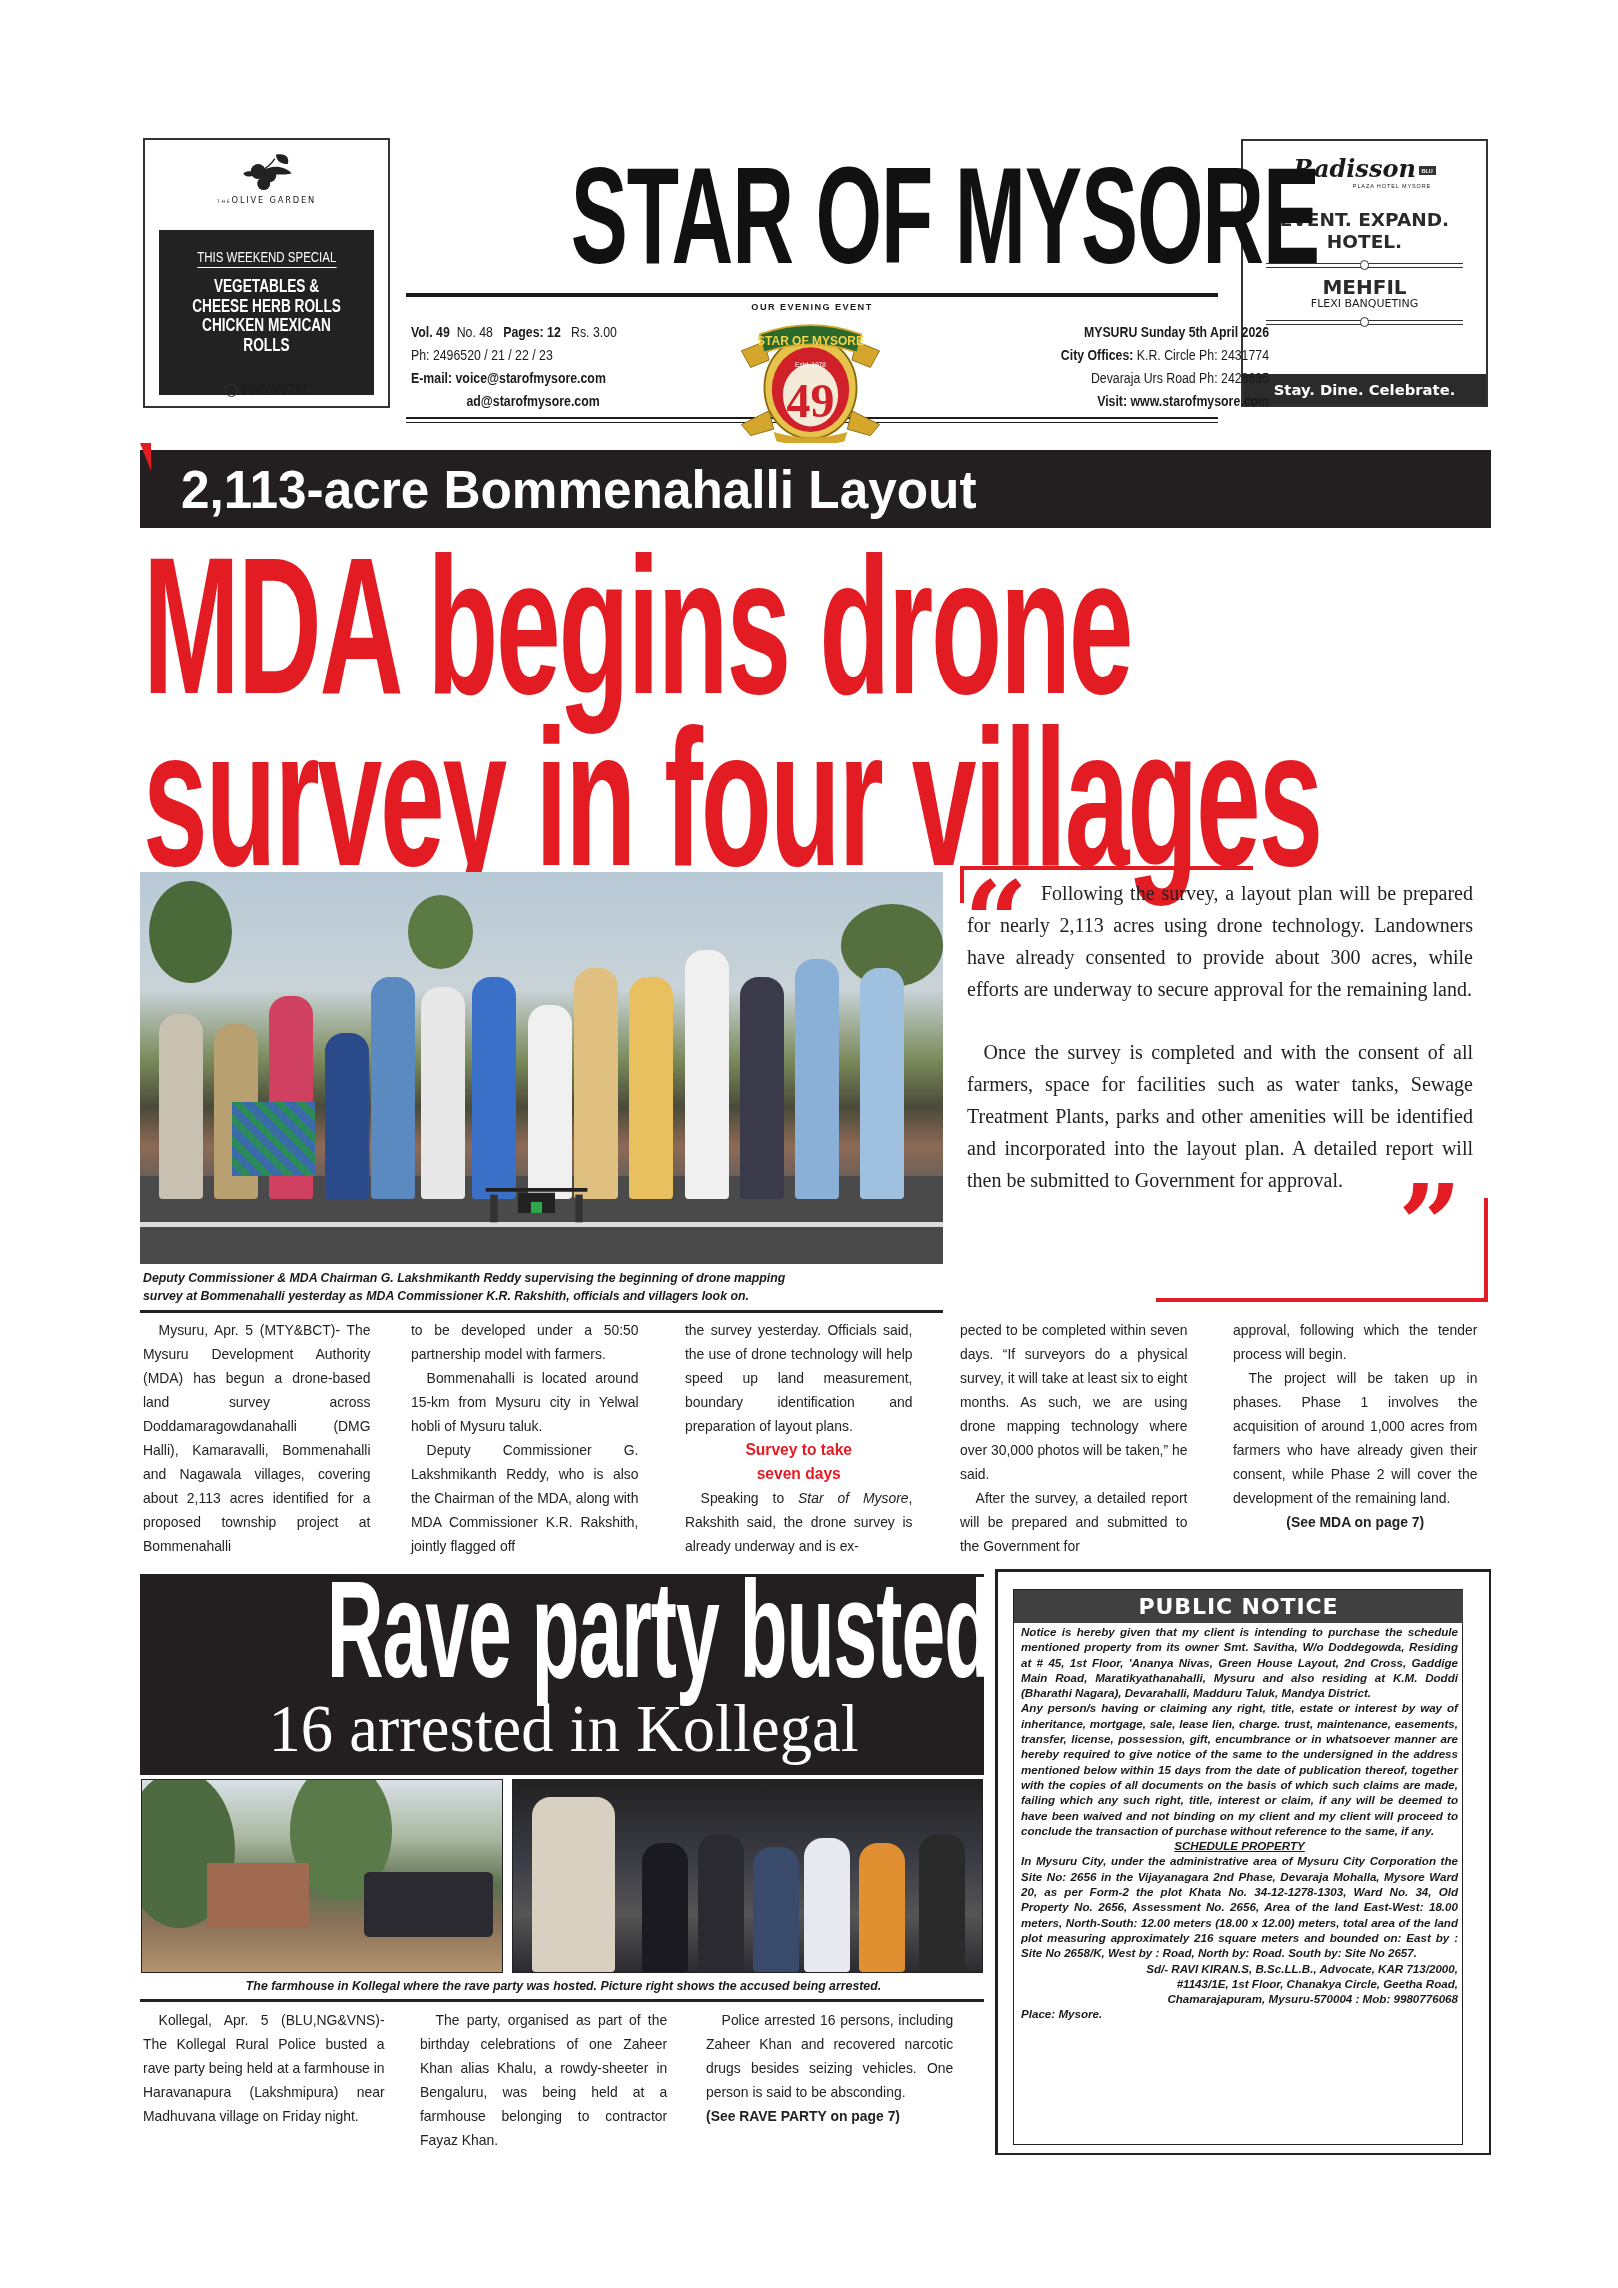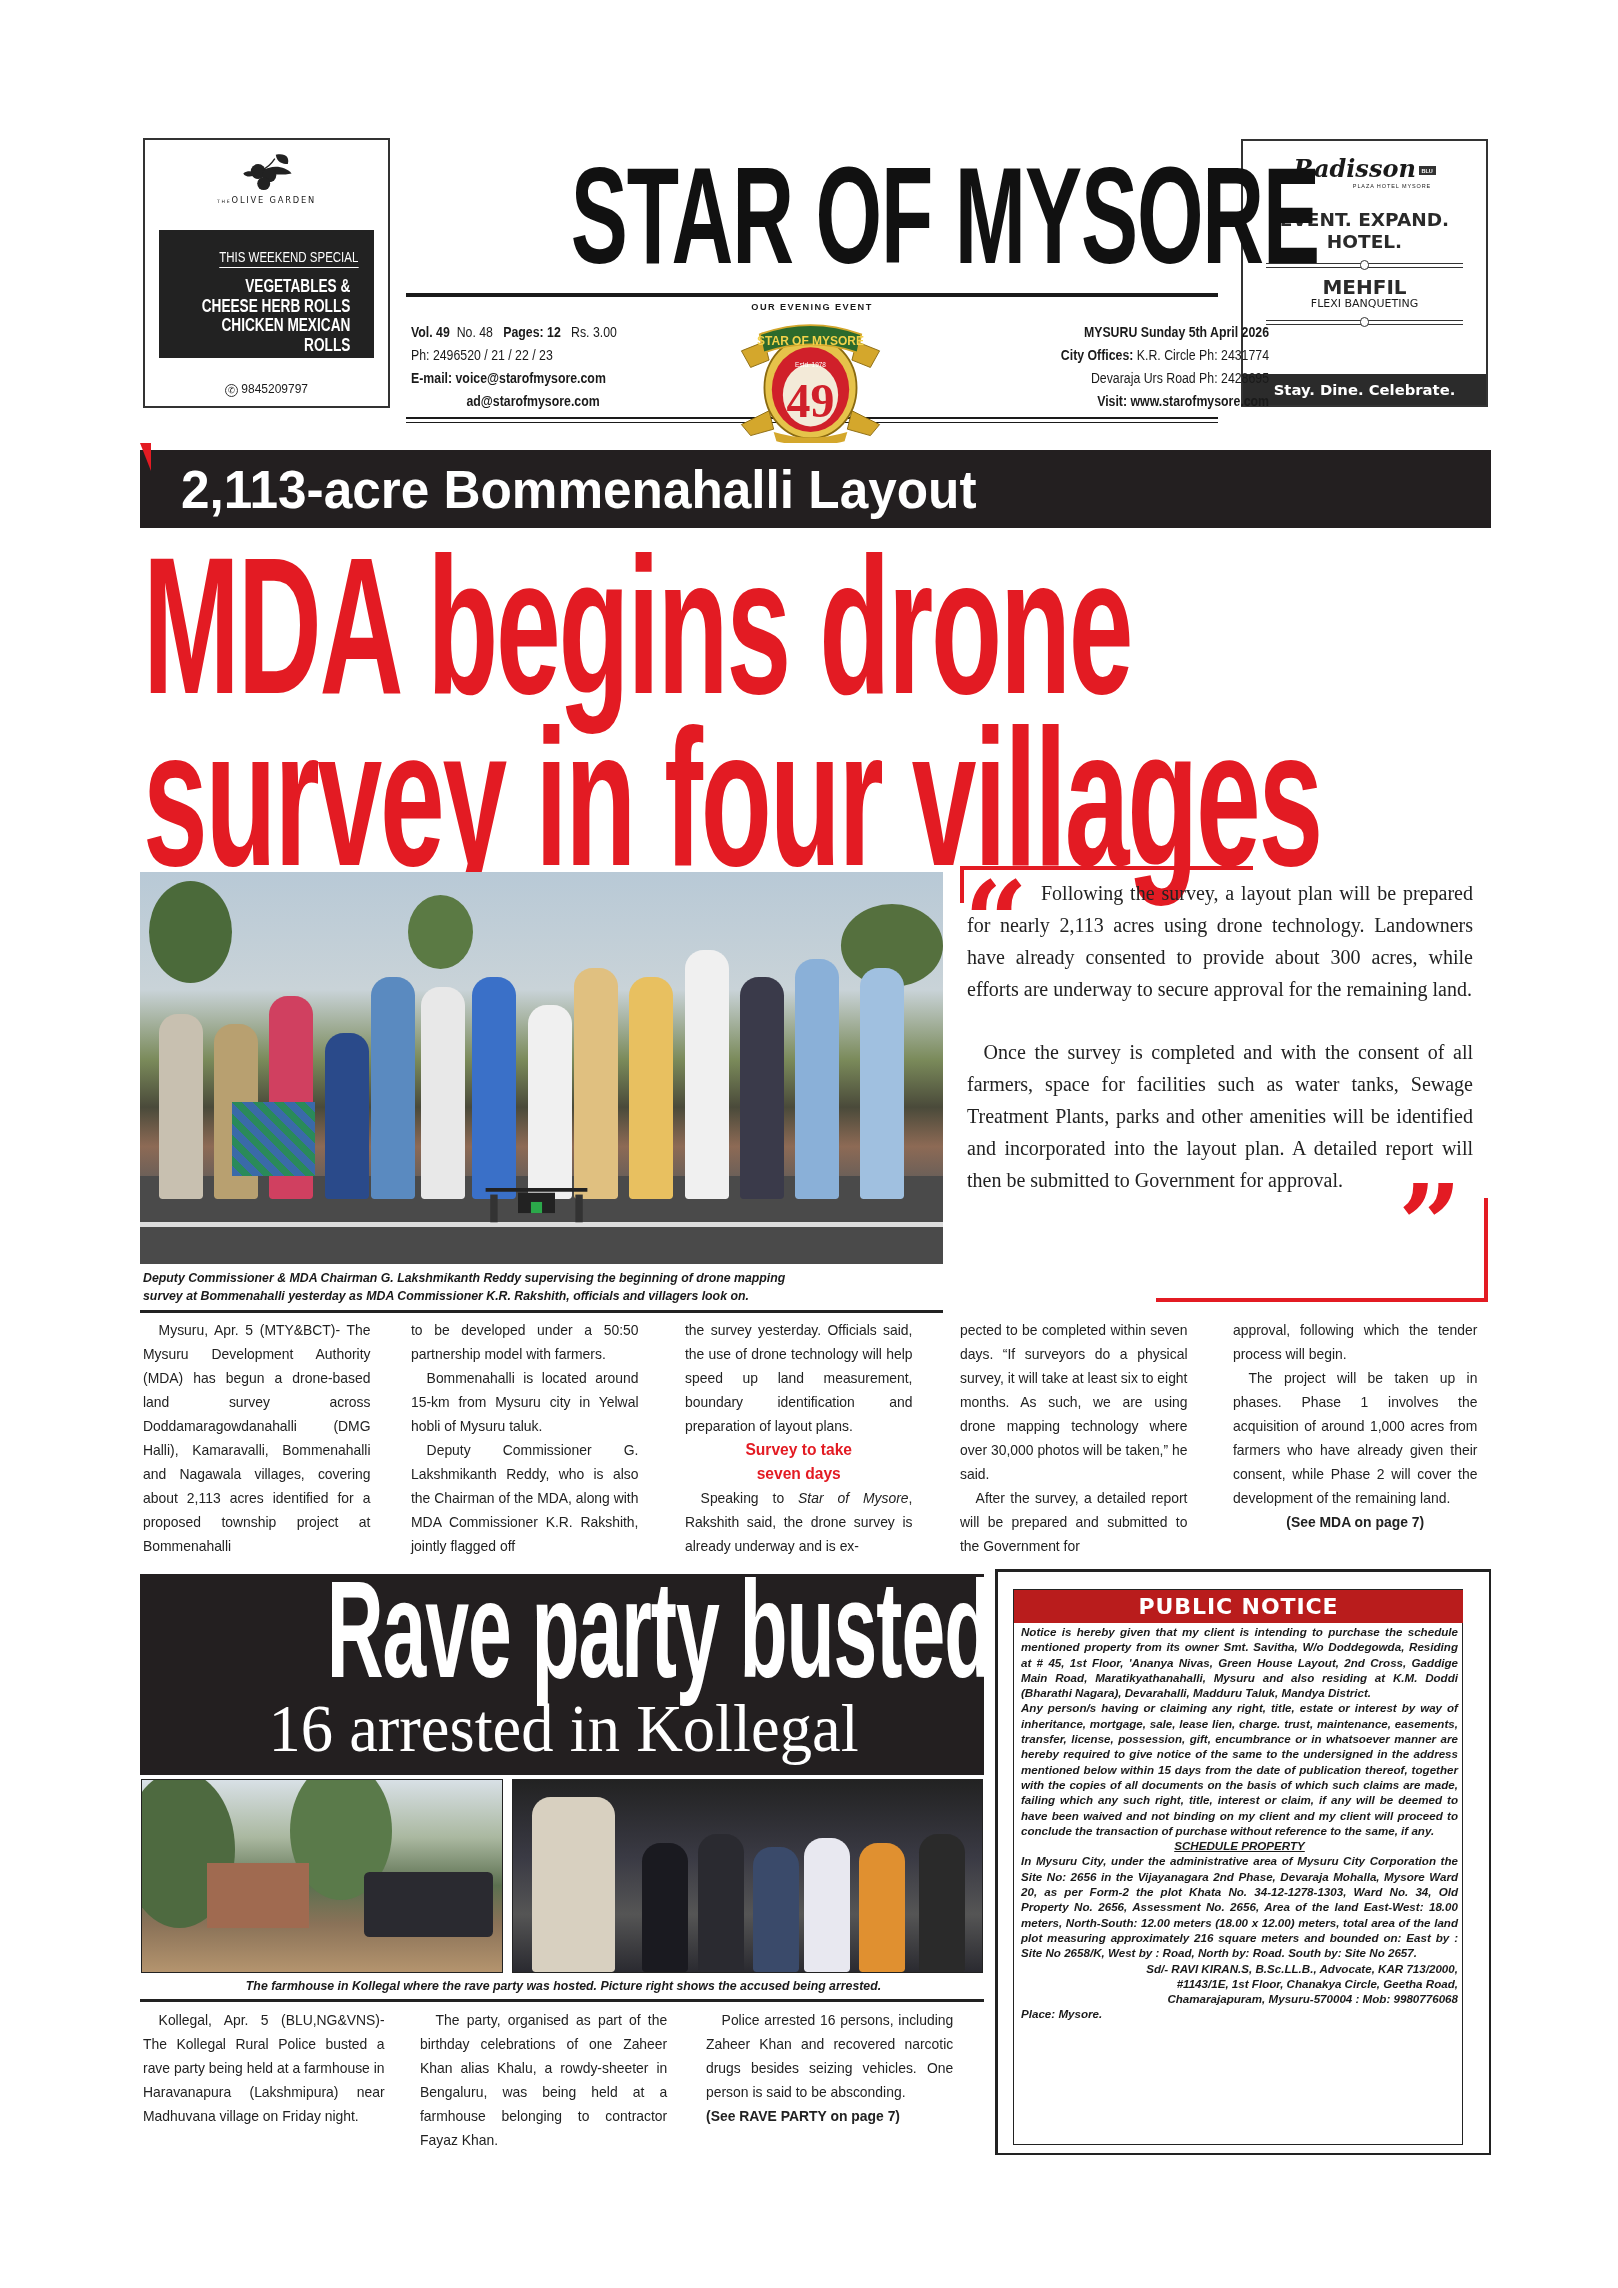--- a/index.html
+++ b/index.html
@@ -6,21 +6,21 @@
   html, body { width: 1619px; height: 2289px; background: #fff; overflow: hidden; }
   body { position: relative; font-family: "Liberation Sans", sans-serif; color: #1a1a1a; }
   .abs { position: absolute; }
 
   
   .ad-box { border: 2.8px solid #333; background: #fff; }
   #ad-left { left: 143px; top: 138px; width: 247px; height: 270px; }
   .olive-logo { position: absolute; left: 0; right: 0; top: 11px; text-align: center; }
   .olive-logo svg { display: block; margin: 0 auto; }
   .olive-name { font-family: "DejaVu Sans", sans-serif; font-size: 8.3px; letter-spacing: 1.8px; margin-top: 1.8px; }
-  .special-box { position: absolute; left: 14px; right: 14px; top: 90px; height: 128px; background: #222; color: #fff; text-align: right; padding-top: 18.5px; }
+  .special-box { position: absolute; left: 14px; right: 14px; top: 90px; height: 165px; background: #222; color: #fff; text-align: center; padding-top: 18.5px; }
   .special-title { font-family: "Liberation Sans", sans-serif; font-size: 14px; transform: scaleX(0.82); display: inline-block; border-bottom: 1.4px solid #fff; padding-bottom: 2.8px; }
   .special-items { font-weight: bold; font-size: 17.5px; line-height: 19.4px; margin-top: 9.2px; transform: scaleX(0.78); }
   .olive-phone { position: absolute; left: 0; right: 0; bottom: 9.2px; text-align: center; font-size: 12px; }
 
   #ad-right { left: 1241px; top: 139px; width: 247px; height: 268px; text-align: center; }
   .radisson-logo { margin-top: 13px; font-family: "DejaVu Serif", serif; font-style: italic; font-size: 24px; font-weight: bold; }
   .blu { display: inline-block; background: #333; color: #fff; font-size: 5.5px; font-style: normal; padding: 1.8px 2.8px; vertical-align: middle; margin-left: 2.8px; font-family: "Liberation Sans", sans-serif; }
   .plaza { font-size: 5.5px; letter-spacing: 0.9px; margin-top: 0px; padding-left: 55px; }
   .event-text { font-family: "DejaVu Sans", sans-serif; font-weight: bold; font-size: 18.5px; line-height: 22px; margin-top: 20px; color: #2a2a2a; }
   .divider-line { position: relative; height: 9.2px; margin: 7.4px 23px; }
@@ -89,21 +89,21 @@
   #rave-sub { left: 148px; top: 1689px; width: 831px; text-align: center; color: #fff; font-family: "Liberation Serif", serif; font-size: 68px; line-height: 79px; white-space: nowrap; transform: scaleX(0.95); }
 
   #rave-photo-1 { left: 141px; top: 1779px; width: 362px; height: 194px; overflow: hidden; background: linear-gradient(180deg, #d8e0e6 0%, #aab8a0 30%, #5c7050 55%, #8a7258 75%, #b4946e 100%); border: 1.8px solid #222; }
   #rave-photo-2 { left: 512px; top: 1779px; width: 471px; height: 194px; overflow: hidden; background: linear-gradient(180deg, #222 0%, #3a3a44 40%, #555 70%, #2a2a30 100%); border: 1.8px solid #222; }
   #caption-rave { left: 148px; top: 1977px; width: 831px; text-align: center; transform-origin: center; }
   #caption-rave-rule { left: 140px; top: 1999px; width: 844px; height: 2.8px; background: #222; }
 
   
   #notice-outer { left: 995px; top: 1569px; width: 496px; height: 586px; border: 2.8px solid #222; border-top: none; border-left: 2.8px solid transparent; }
   #notice-box { left: 1013px; top: 1589px; width: 450px; height: 556px; border: 1.8px solid #222; }
-  #notice-title { left: 1014px; top: 1590px; width: 449px; height: 33px; background: #b91c1c; color: #fff; font-family: "DejaVu Sans", sans-serif; font-weight: bold; font-size: 22px; line-height: 33px; text-align: center; letter-spacing: 0.9px; }
+  #notice-title { left: 1014px; top: 1590px; width: 449px; height: 33px; background: #404040; color: #fff; font-family: "DejaVu Sans", sans-serif; font-weight: bold; font-size: 22px; line-height: 33px; text-align: center; letter-spacing: 0.9px; }
   .notice-text { font-family: "Liberation Sans", sans-serif; font-weight: bold; font-size: 11.6px; line-height: 15.3px; text-align: justify; color: #1a1a1a; }
   #notice-body { left: 1021px; top: 1624px; width: 437px; font-style: italic; }
   #notice-body p { margin: 0; }
   .sched { text-align: center; text-decoration: underline; }
   .sig { text-align: right; }
 </style>
 </head>
 <body>
 
 <div id="ad-left" class="abs ad-box">

